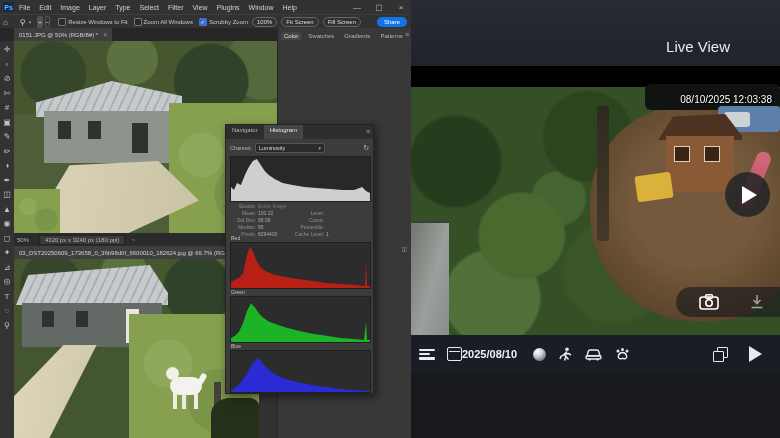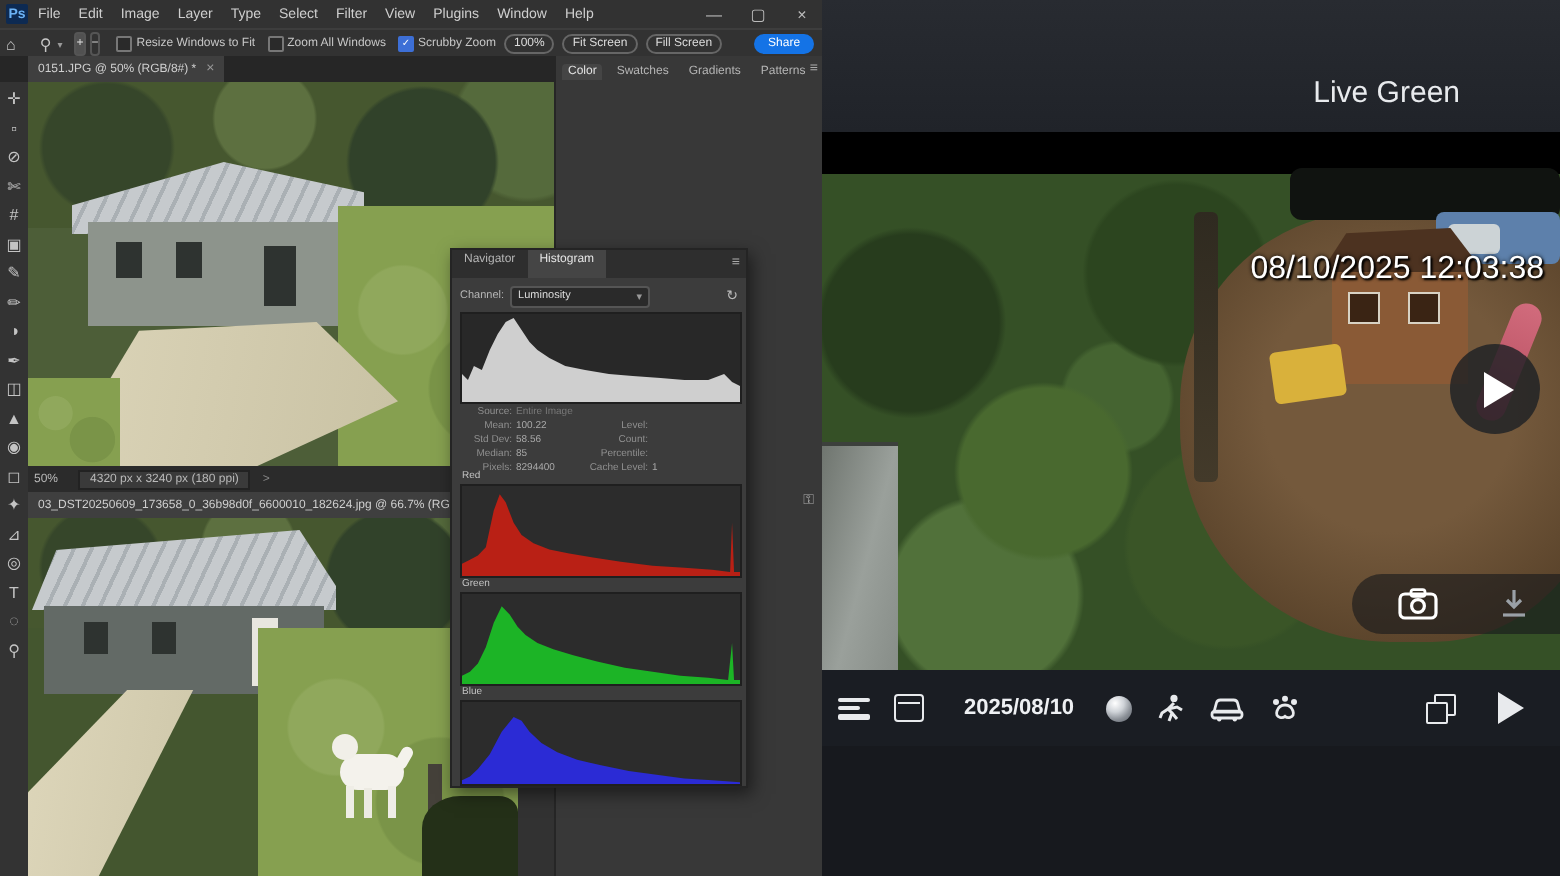--- a/index.html
+++ b/index.html
@@ -109,33 +109,33 @@
   #ph-roof{position:absolute;right:38px;top:48px;width:84px;height:26px;background:#4c3220;
     clip-path:polygon(0 100%,18% 10%,80% 0,100% 85%,100% 100%);}
   #ph-body{position:absolute;right:46px;top:70px;width:68px;height:56px;background:#8a5a36;}
   .ph-win{position:absolute;background:#3a2414;border:1.5px solid #d8d2c4;}
   #slide{position:absolute;right:18px;top:84px;width:15px;height:62px;background:linear-gradient(#d16b7c,#b34a5c);
     border-radius:8px;transform:rotate(22deg);}
   #ladder{position:absolute;right:108px;top:108px;width:36px;height:26px;background:#d9b13b;
     transform:rotate(-8deg);border-radius:3px;}
   #grayroof{position:absolute;left:0;bottom:0;width:38px;height:112px;
     background:linear-gradient(105deg,#6f756f,#9aa09b 55%,#878d88);border-top:2px solid #3c403c;}
-  #osd{position:absolute;right:8px;top:28px;font-size:16px;color:#fff;text-shadow:0 0 2px #000,1px 1px 1px #000;margin-top:32px;}
+  #osd{position:absolute;right:8px;top:28px;font-size:10px;color:#fff;text-shadow:0 0 2px #000,1px 1px 1px #000;}
   #playov{position:absolute;right:10px;top:106px;width:45px;height:45px;border-radius:50%;
     background:rgba(28,31,36,.8);display:flex;align-items:center;justify-content:center;}
   #playov .tri{width:0;height:0;border-left:15px solid #fff;border-top:9px solid transparent;
     border-bottom:9px solid transparent;margin-left:4px;}
   #snap-pill{position:absolute;right:0;bottom:18px;width:96px;height:30px;background:rgba(22,24,28,.62);
     border-radius:16px 0 0 16px;display:flex;align-items:center;justify-content:space-around;padding-left:8px;}
   
   #rl-controls{left:0;top:335px;width:369px;height:38px;background:#1a1d23;display:flex;align-items:center;}
   .hamb{width:16px;height:11px;margin-left:8px;display:flex;flex-direction:column;justify-content:space-between;}
   .hamb i{display:block;height:2.2px;background:#e8eaed;border-radius:1px;}
   .hamb i:nth-child(2){width:70%;}
-  #cal{margin-left:12px;display:flex;align-items:center;gap:20px;}
+  #cal{margin-left:12px;display:flex;align-items:center;gap:0;}
   #cal .calic{width:13px;height:12px;border:1.6px solid #e8eaed;border-radius:2px;position:relative;}
   #cal .calic:before{content:"";position:absolute;left:1px;right:1px;top:2.5px;height:1.4px;background:#e8eaed;}
   #rl-date{font-size:11px;font-weight:bold;color:#eef0f3;}
   #sphere{width:13px;height:13px;border-radius:50%;margin-left:16px;
     background:radial-gradient(circle at 35% 28%,#ffffff,#cfd3d8 35%,#8b9097 65%,#585d66);}
   .rlic{margin-left:13px;display:flex;align-items:center;}
   #stackic{margin-left:auto;margin-right:0;position:relative;width:14px;height:14px;}
   #stackic .sq{position:absolute;width:9px;height:9px;border:1.6px solid #e8eaed;border-radius:1px;background:#1a1d23;}
   #stackic .sq.b{left:4px;top:0;}
   #stackic .sq.a{left:0;top:4px;}
@@ -365,21 +365,21 @@
       <div class="histbox" style="top:225px;height:41px;background:#2c2c2c">
         <svg viewBox="0 0 140 44" preserveAspectRatio="none">
           <polygon fill="#2b2bd5" points="0,44 0,42 4,40 8,36 14,28 20,16 26,8 30,10 34,16 40,22 48,27 58,31 70,34 84,37 98,39 112,41 126,42 140,43 140,44"></polygon>
         </svg>
       </div>
     </div>
   </div>
 
   <div id="rl" class="abs">
     <div id="rl-header" class="abs">
-      <span id="rl-title">Live Green</span>
+      <span id="rl-title">Live View</span>
     </div>
 
     <div id="feed" class="abs">
       <div id="feedimg"></div>
       <div id="dirt"></div>
       <div id="tramp"></div>
       <div id="tarp"></div>
       <div id="tarpwhite"></div>
       <div id="trunk"></div>
       <div id="ph-roof"></div>

